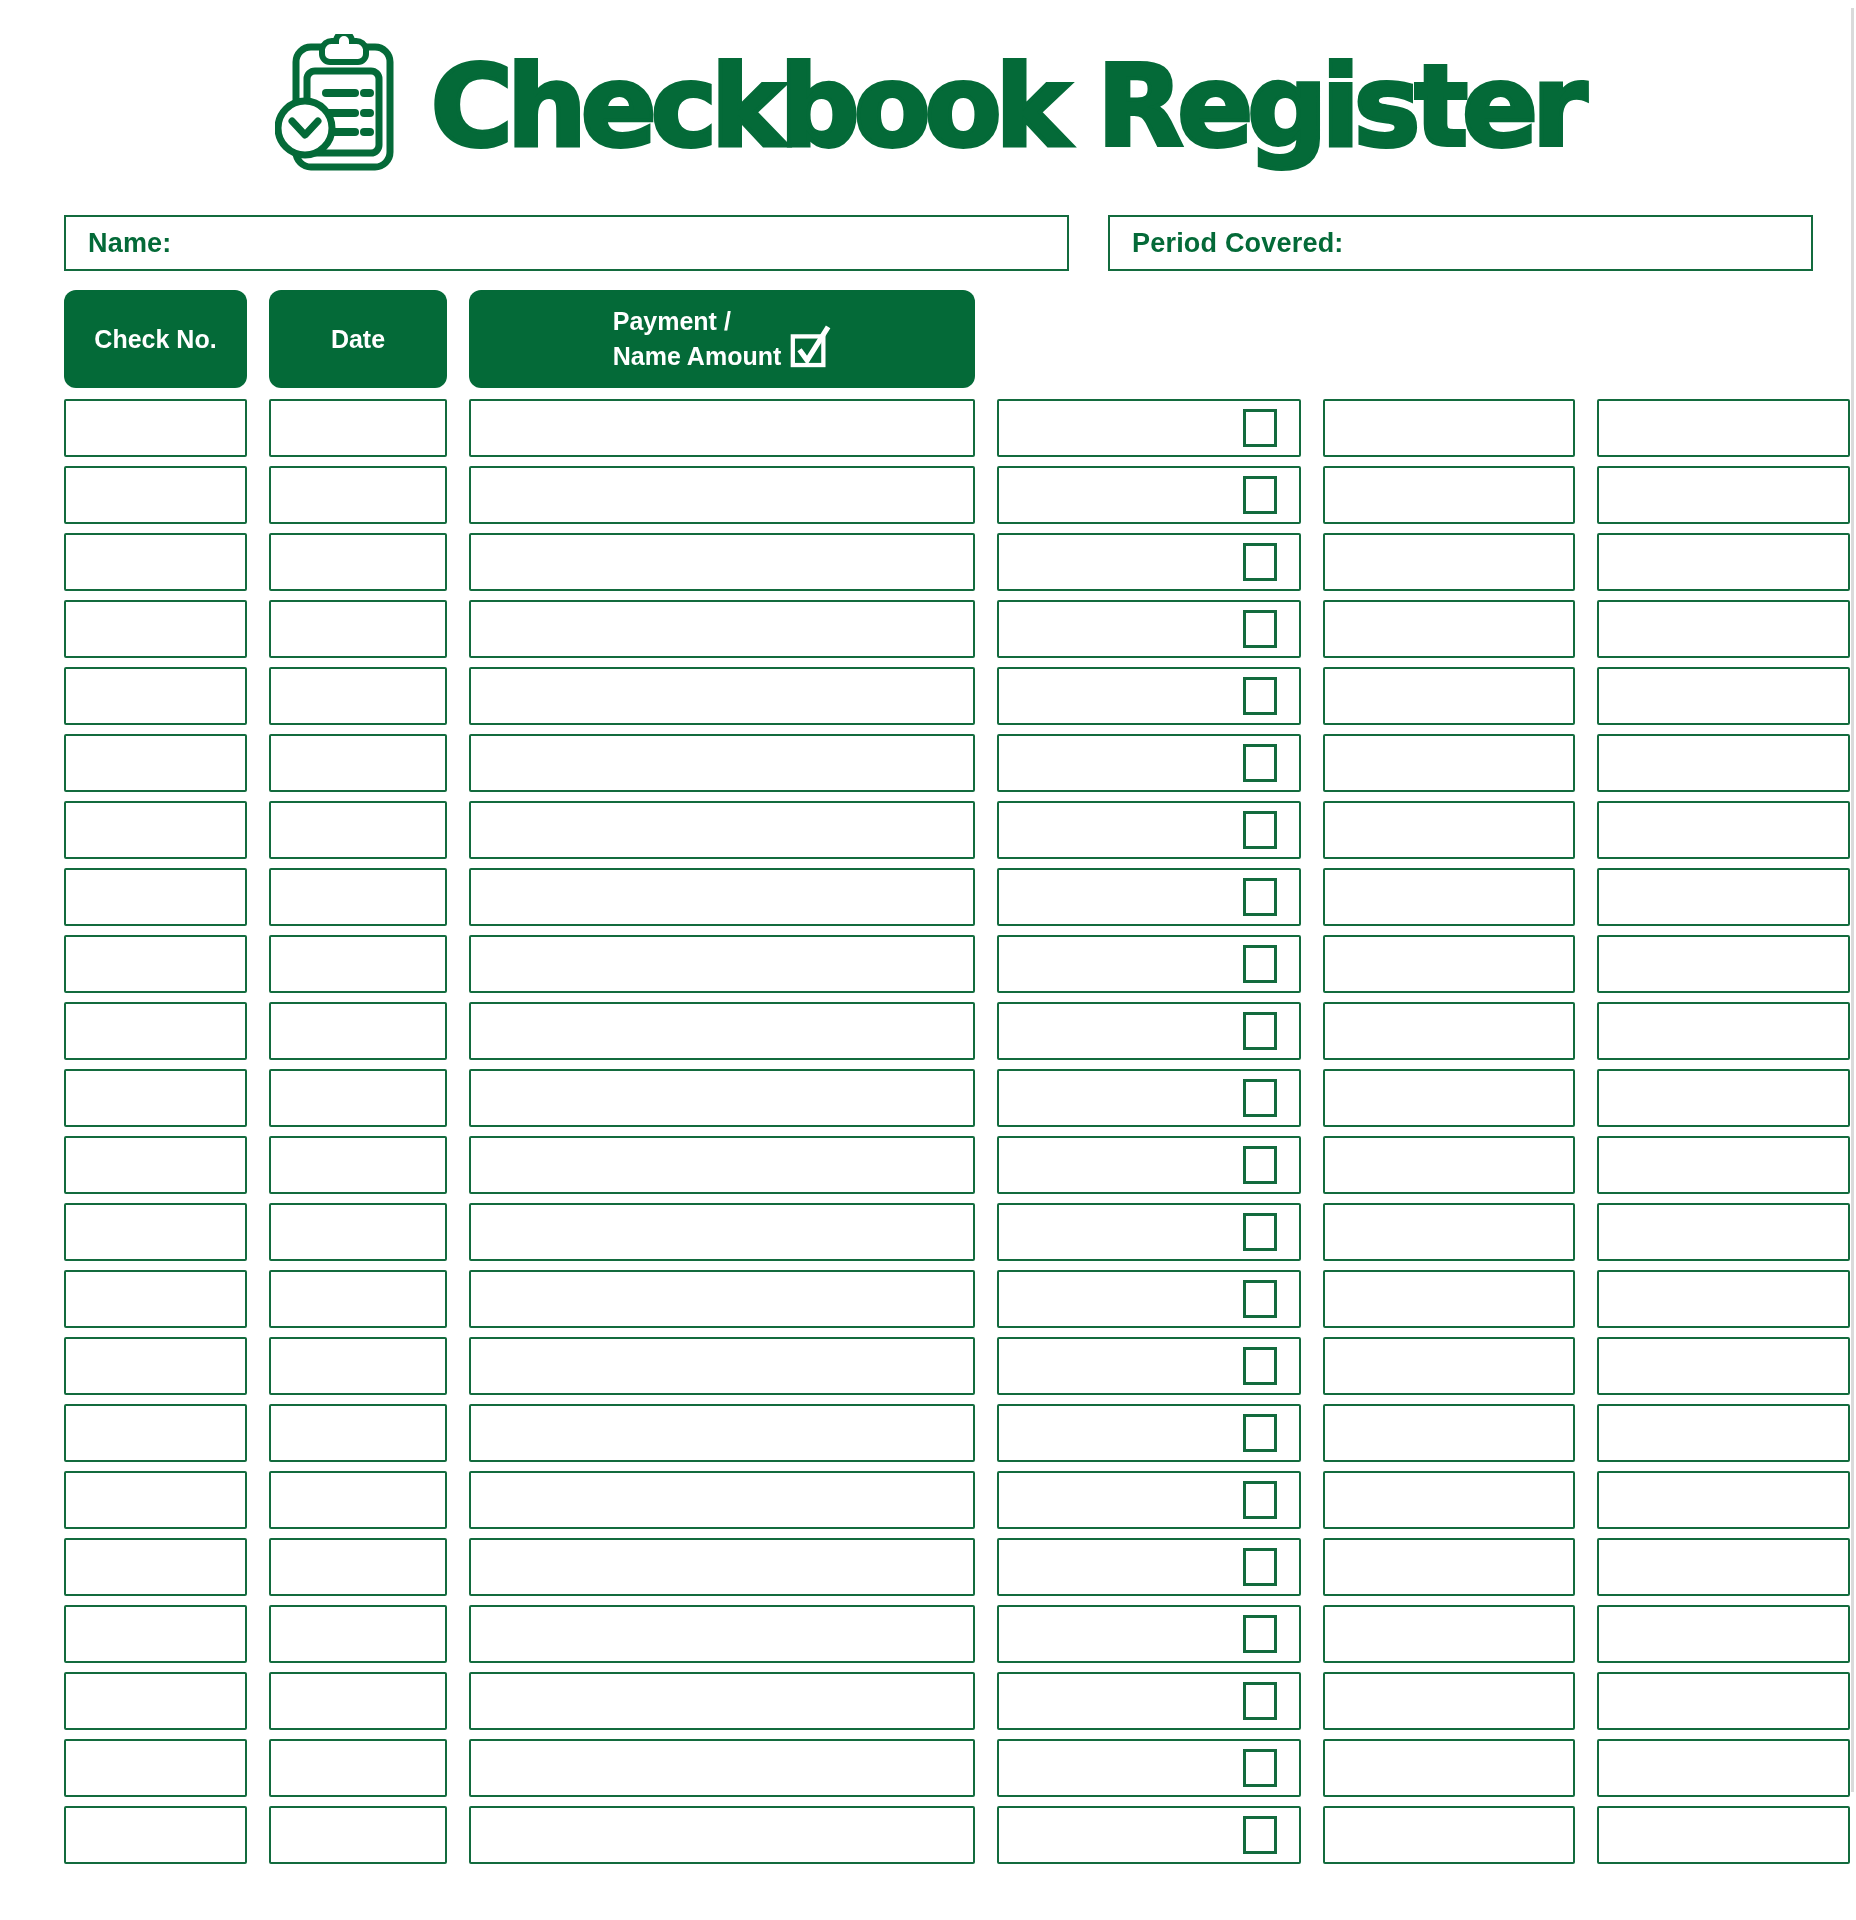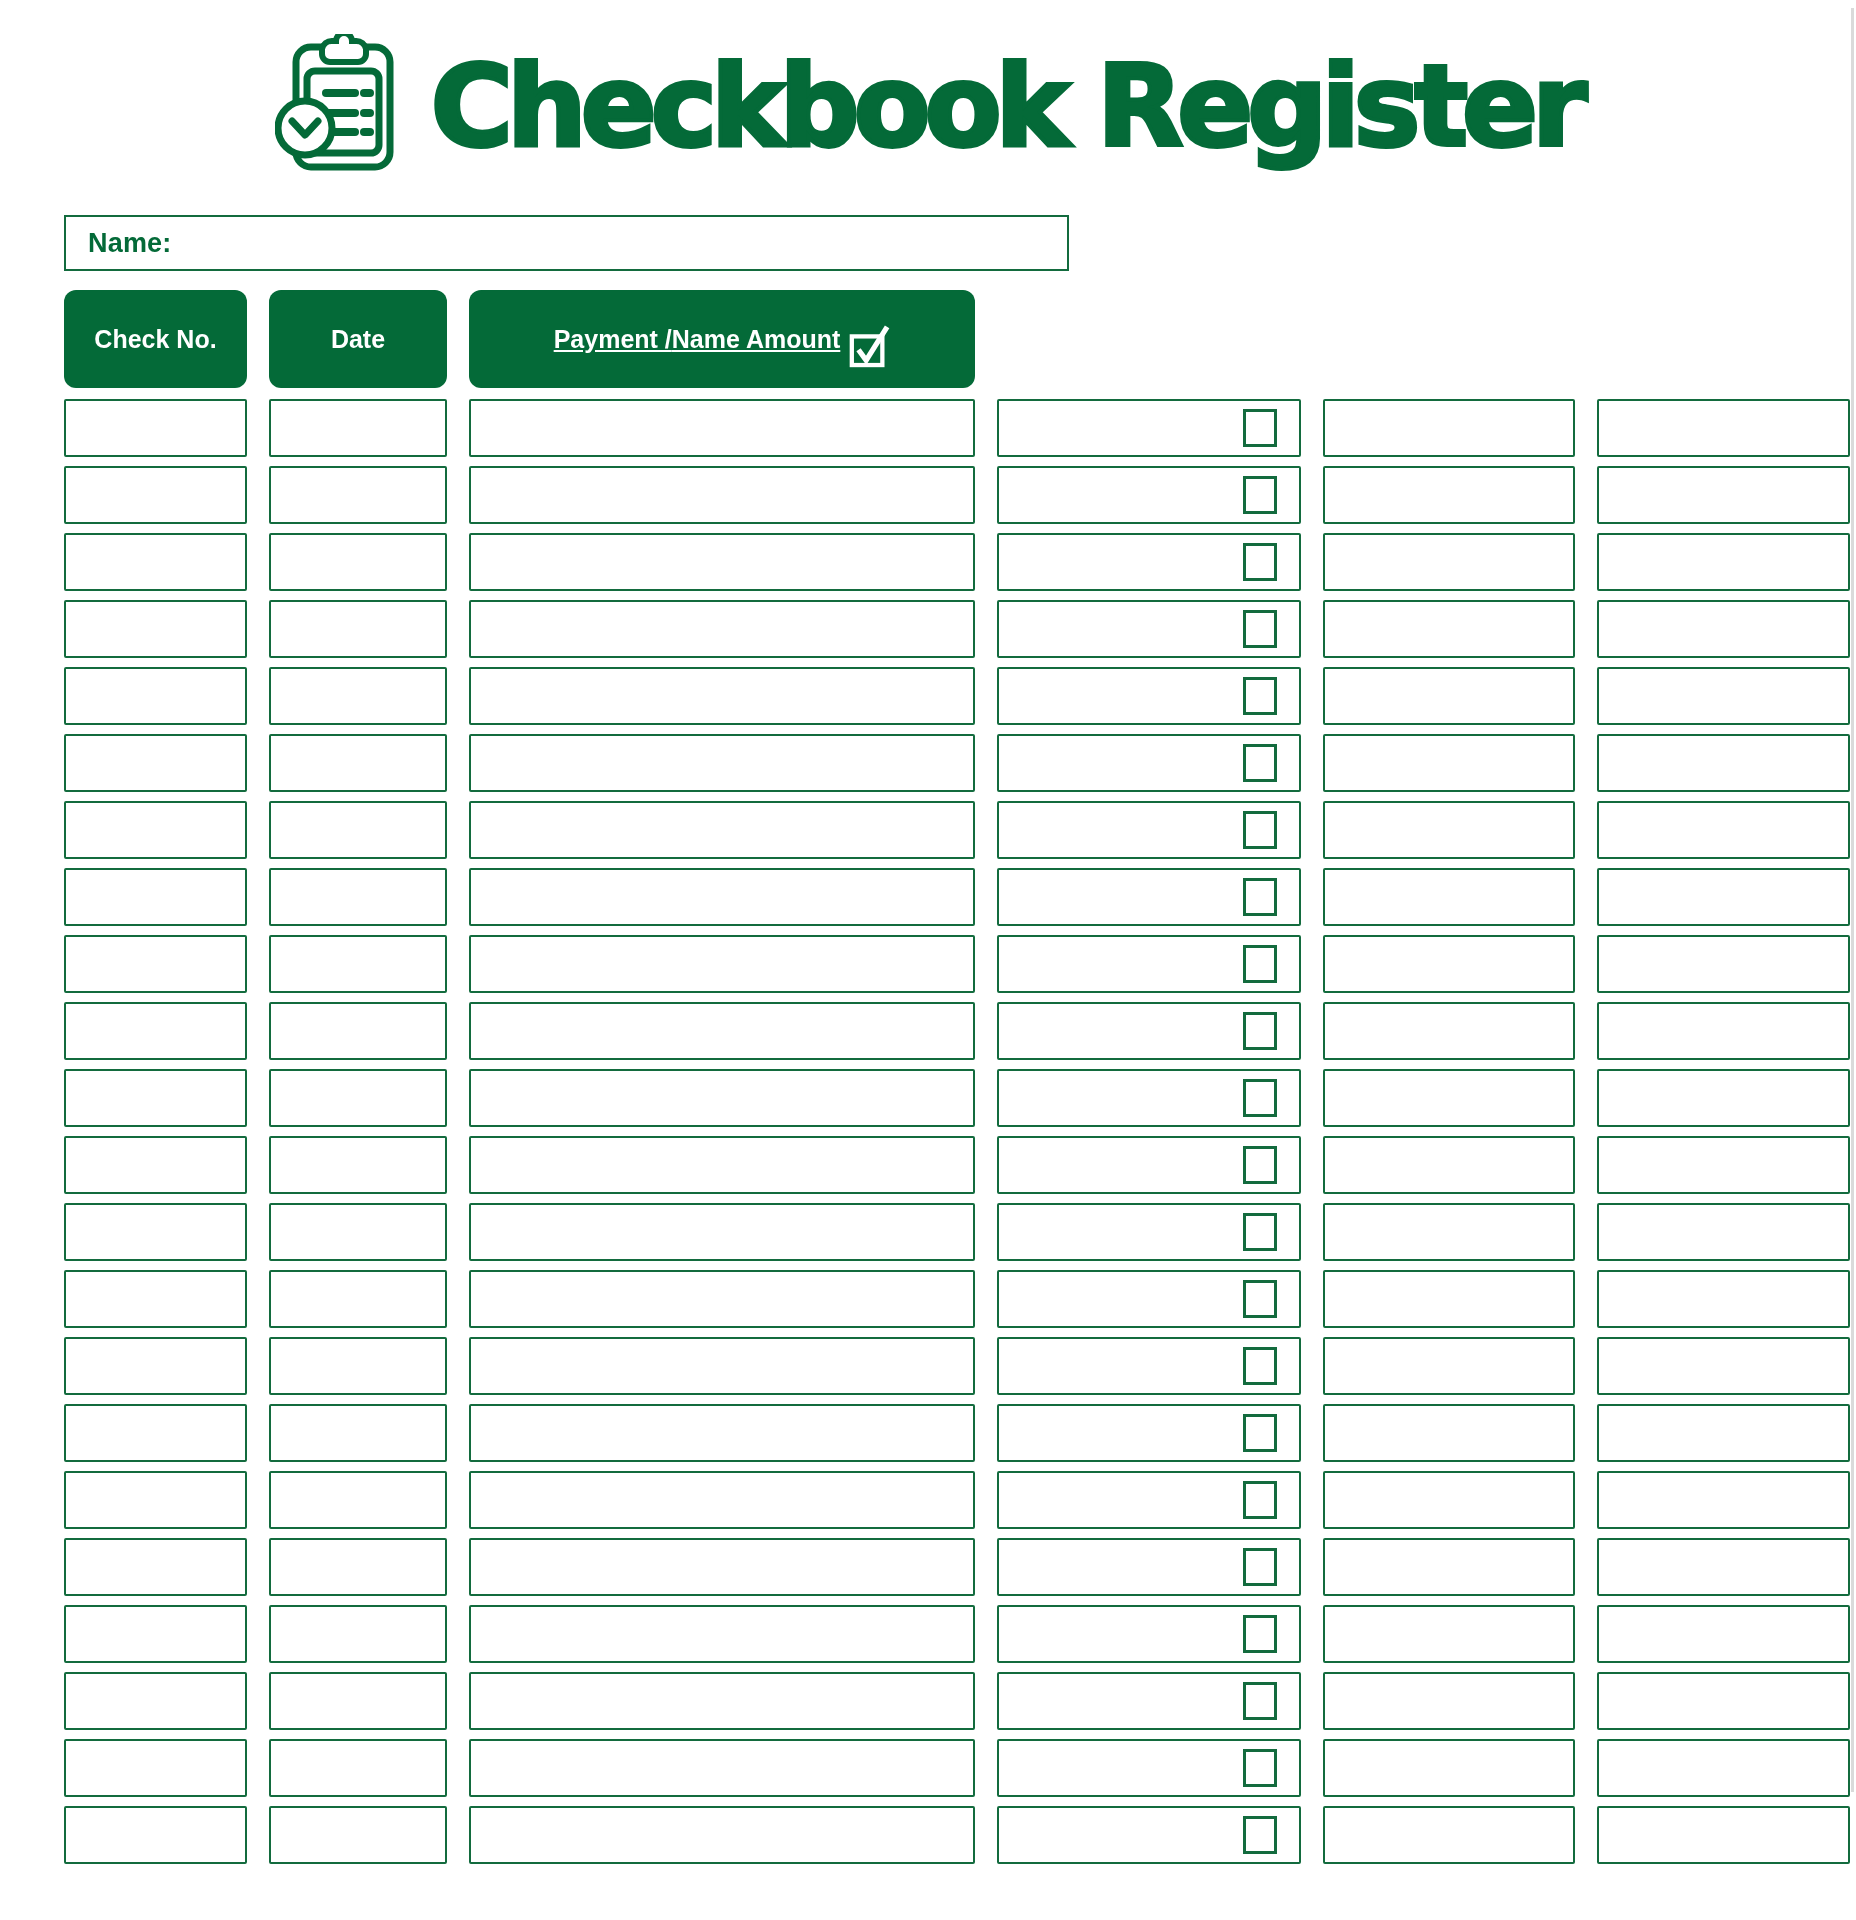--- a/index.html
+++ b/index.html
@@ -57,21 +57,21 @@
   .thead,.trow{
     display:grid;
     grid-template-columns:183px 178px 506px 304px 252px 253px;
     column-gap:22px;
   }
   .th{
     height:98px;background:var(--green);border-radius:12px;
     color:var(--white);font-weight:bold;font-size:25px;line-height:35px;
     display:flex;align-items:center;justify-content:center;text-align:center;
   }
-  .th-lines{display:flex;flex-direction:row;align-items:flex-end;text-decoration:underline;}
+  .th-lines{display:flex;flex-direction:column;align-items:flex-start;}
   .hdr-checkbox{width:42px;height:48px;margin-left:8px;transform:translateY(10px);flex:0 0 auto;}
 
   .tbody{margin-top:11px;}
   .trow{height:58px;margin-bottom:9px;}
   .cell{
     border:2.5px solid var(--border);
     background:var(--white);
     box-sizing:border-box;border-radius:2px;
     position:relative;
     font-size:24px;color:#1c1c1c;
@@ -117,20 +117,24 @@
       </svg>
     </span>
     <h1 class="page-title">Checkbook Register</h1>
   </header>
 
   <div class="fields-row">
     <div class="field-box">
       <span class="field-label">Name:</span>
       <span class="field-value"></span>
     </div>
+    <div class="field-box">
+      <span class="field-label">Period Covered:</span>
+      <span class="field-value"></span>
+    </div>
   </div>
 
   <div class="register-table">
     <div class="thead">
       <div class="th">Check No.</div>
       <div class="th">Date</div>
       <div class="th">
         <span class="th-lines">
           <span>Payment /</span>
           <span>Name Amount</span>

